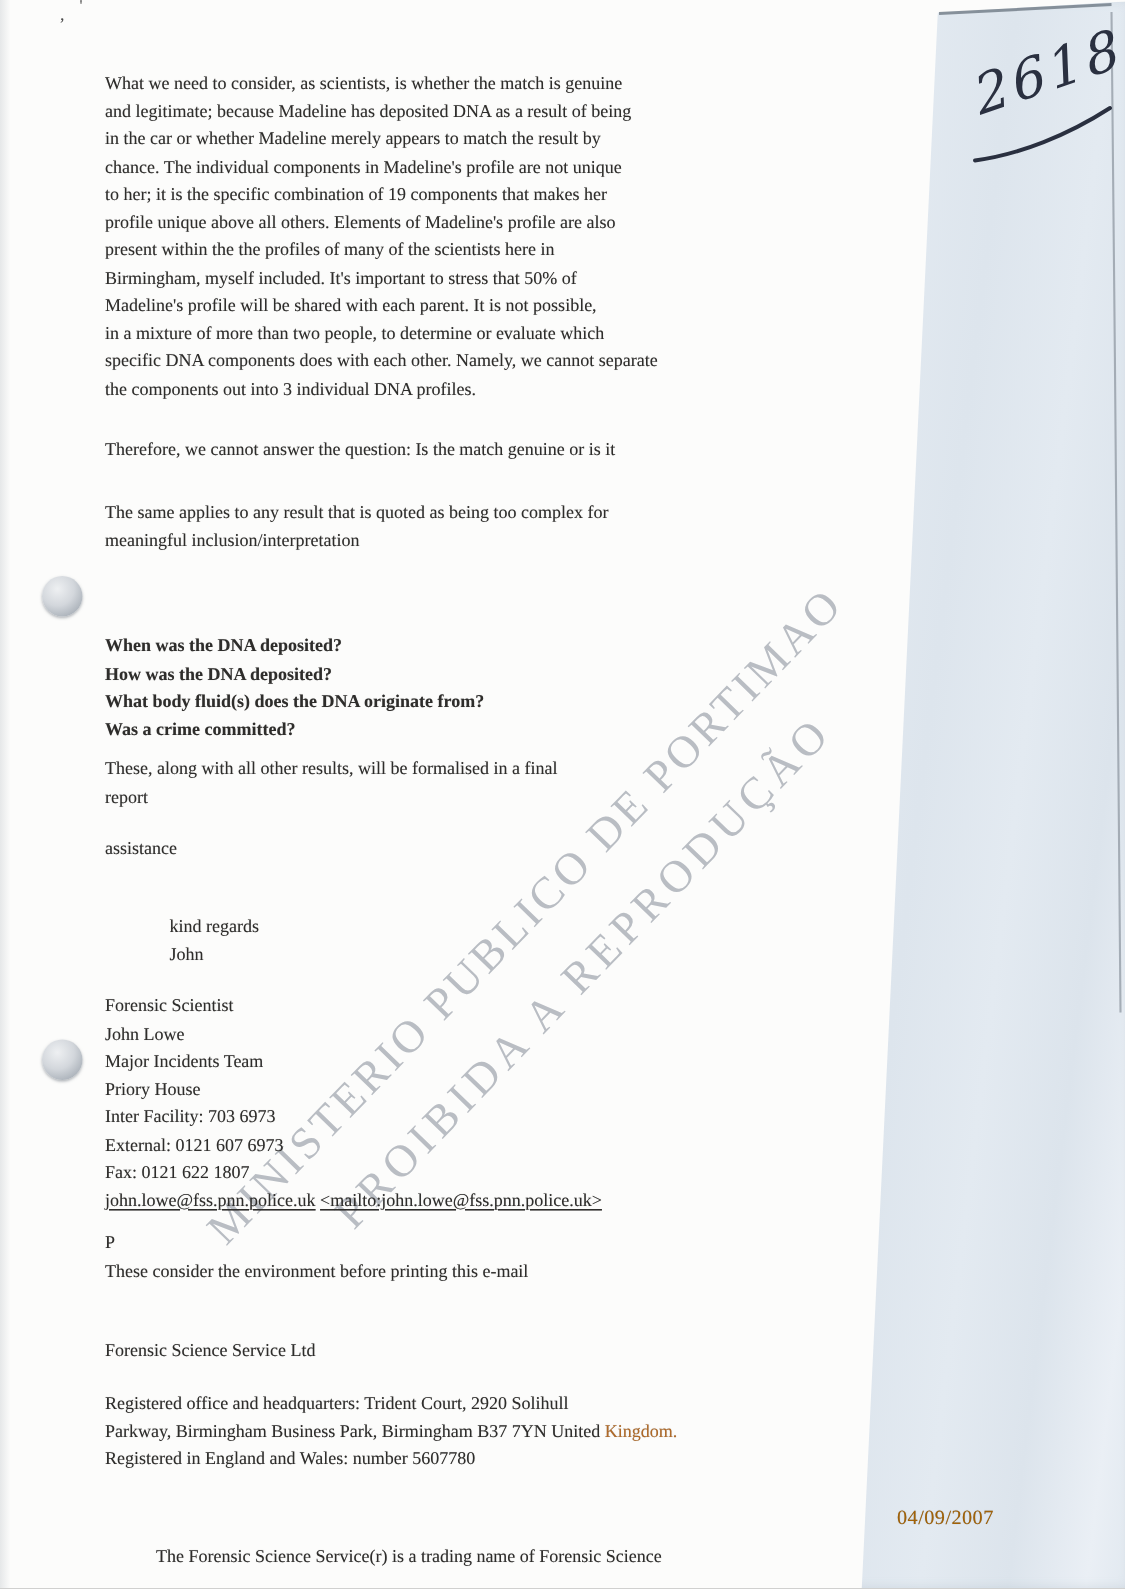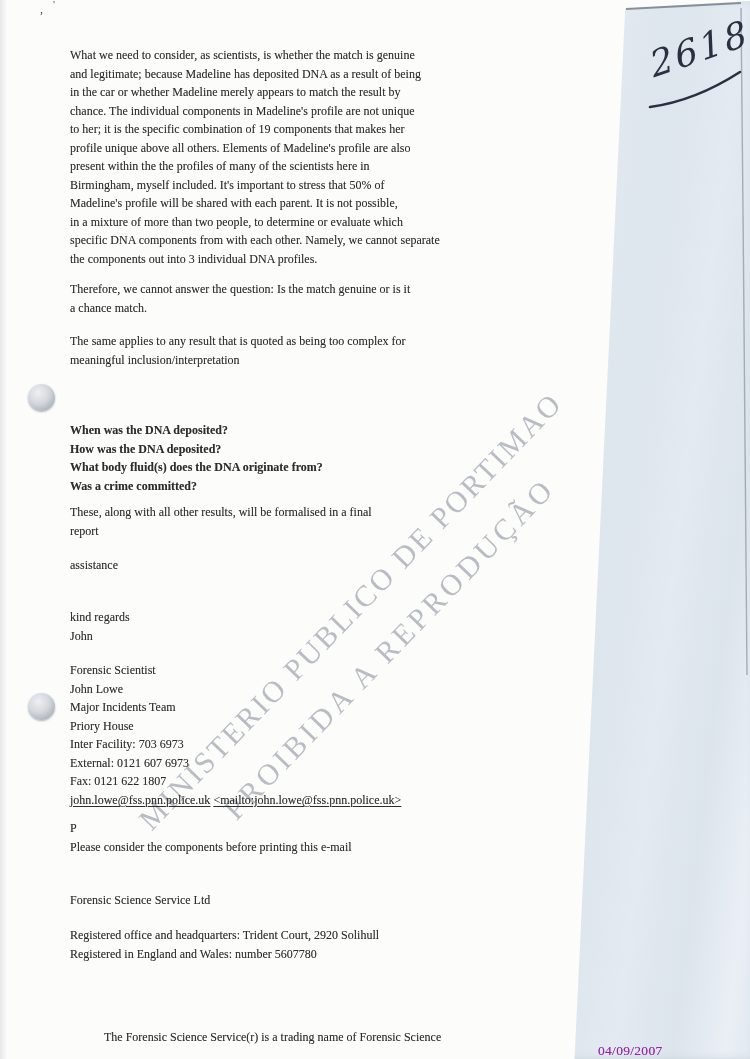--- a/index.html
+++ b/index.html
@@ -65,22 +65,22 @@
   .hole-bottom { top:693px; }
   
   .handwritten {
     position:absolute; left:648px; top:28px; z-index:7;
     font-family:"DejaVu Serif", serif; font-style:italic;
     font-size:36px; letter-spacing:3px; color:var(--ink_hand);
     transform: rotate(-19deg) skewX(-6deg);
   }
   
   .scan-date {
-    position:absolute; left:598px; top:1043px; width:120px; z-index:7;
-    font-size:13.5px; color:#a21caf; letter-spacing:0.3px;
+    position:absolute; left:598px; top:1004px; width:120px; z-index:7;
+    font-size:13.5px; color:#a16207; letter-spacing:0.3px;
     text-shadow: 0 0 0.5px rgba(40,45,55,0.4);
   }
   .speck { position:absolute; z-index:5; color:#4a4a4a; font-size:12px; }
   .speck1 { left:40px; top:2px; }
   .speck2 { left:53px; top:-2px; font-size:11px; }
 </style>
 </head>
 <body>
 
 <div class="page">
@@ -105,27 +105,26 @@
     <span class="ln">What we need to consider, as scientists, is whether the match is genuine</span>
     <span class="ln">and legitimate; because Madeline has deposited DNA as a result of being</span>
     <span class="ln">in the car or whether Madeline merely appears to match the result by</span>
     <span class="ln">chance. The individual components in Madeline's profile are not unique</span>
     <span class="ln">to her; it is the specific combination of 19 components that makes her</span>
     <span class="ln">profile unique above all others. Elements of Madeline's profile are also</span>
     <span class="ln">present within the the profiles of many of the scientists here in</span>
     <span class="ln">Birmingham, myself included. It's important to stress that 50% of</span>
     <span class="ln">Madeline's profile will be shared with each parent. It is not possible,</span>
     <span class="ln">in a mixture of more than two people, to determine or evaluate which</span>
-    <span class="ln">specific DNA components from with each other. Namely, we cannot separate</span>
+    <span class="ln">specific DNA components does with each other. Namely, we cannot separate</span>
     <span class="ln">the components out into 3 individual DNA profiles.</span>
   </div>
 
-  <div class="para" style="top:280px;">
+  <div class="para" style="top:290px;">
     <span class="ln">Therefore, we cannot answer the question: Is the match genuine or is it</span>
-    <span class="ln">a chance match.</span>
   </div>
 
   <div class="para" style="top:332px;">
     <span class="ln">The same applies to any result that is quoted as being too complex for</span>
     <span class="ln">meaningful inclusion/interpretation</span>
   </div>
 
 
   <div class="para" style="top:421px;font-weight:bold;">
     <span class="ln">When was the DNA deposited?</span>
@@ -136,47 +135,48 @@
 
   <div class="para" style="top:503px;">
     <span class="ln">These, along with all other results, will be formalised in a final</span>
     <span class="ln">report</span>
   </div>
 
   <div class="para" style="top:556px;">
     <span class="ln">assistance</span>
   </div>
 
-  <div class="para" style="top:608px;">
+  <div class="para" style="top:608px;margin-left:43px;">
     <span class="ln">kind regards</span>
     <span class="ln">John</span>
   </div>
 
   <div class="para" style="top:661px;">
     <span class="ln">Forensic Scientist</span>
     <span class="ln">John Lowe</span>
     <span class="ln">Major Incidents Team</span>
     <span class="ln">Priory House</span>
     <span class="ln">Inter Facility: 703 6973</span>
     <span class="ln">External: 0121 607 6973</span>
     <span class="ln">Fax: 0121 622 1807</span>
     <span class="ln"><span class="u">john.lowe@fss.pnn.police.uk</span><span> </span><span class="u">&lt;mailto:john.lowe@fss.pnn.police.uk&gt;</span></span>
   </div>
 
   <div class="para" style="top:819px;">
     <span class="ln">P</span>
-    <span class="ln">Please consider the components before printing this e-mail</span>
+    <span class="ln">These consider the environment before printing this e-mail</span>
   </div>
 
   <div class="para" style="top:891px;">
     <span class="ln">Forensic Science Service Ltd</span>
   </div>
 
   <div class="para" style="top:926px;">
     <span class="ln">Registered office and headquarters: Trident Court, 2920 Solihull</span>
+    <span class="ln"><span>Parkway, Birmingham Business Park, Birmingham B37 7YN United </span><span class="hl">Kingdom.</span></span>
     <span class="ln">Registered in England and Wales: number 5607780</span>
   </div>
 
   <div class="para" style="top:1028px;margin-left:34px;">
     <span class="ln">The Forensic Science Service(r) is a trading name of Forensic Science</span>
   </div>
 
   <div class="scan-date">04/09/2007</div>
 
   <svg class="overlay" viewBox="0 0 750 1059" xmlns="http://www.w3.org/2000/svg">

